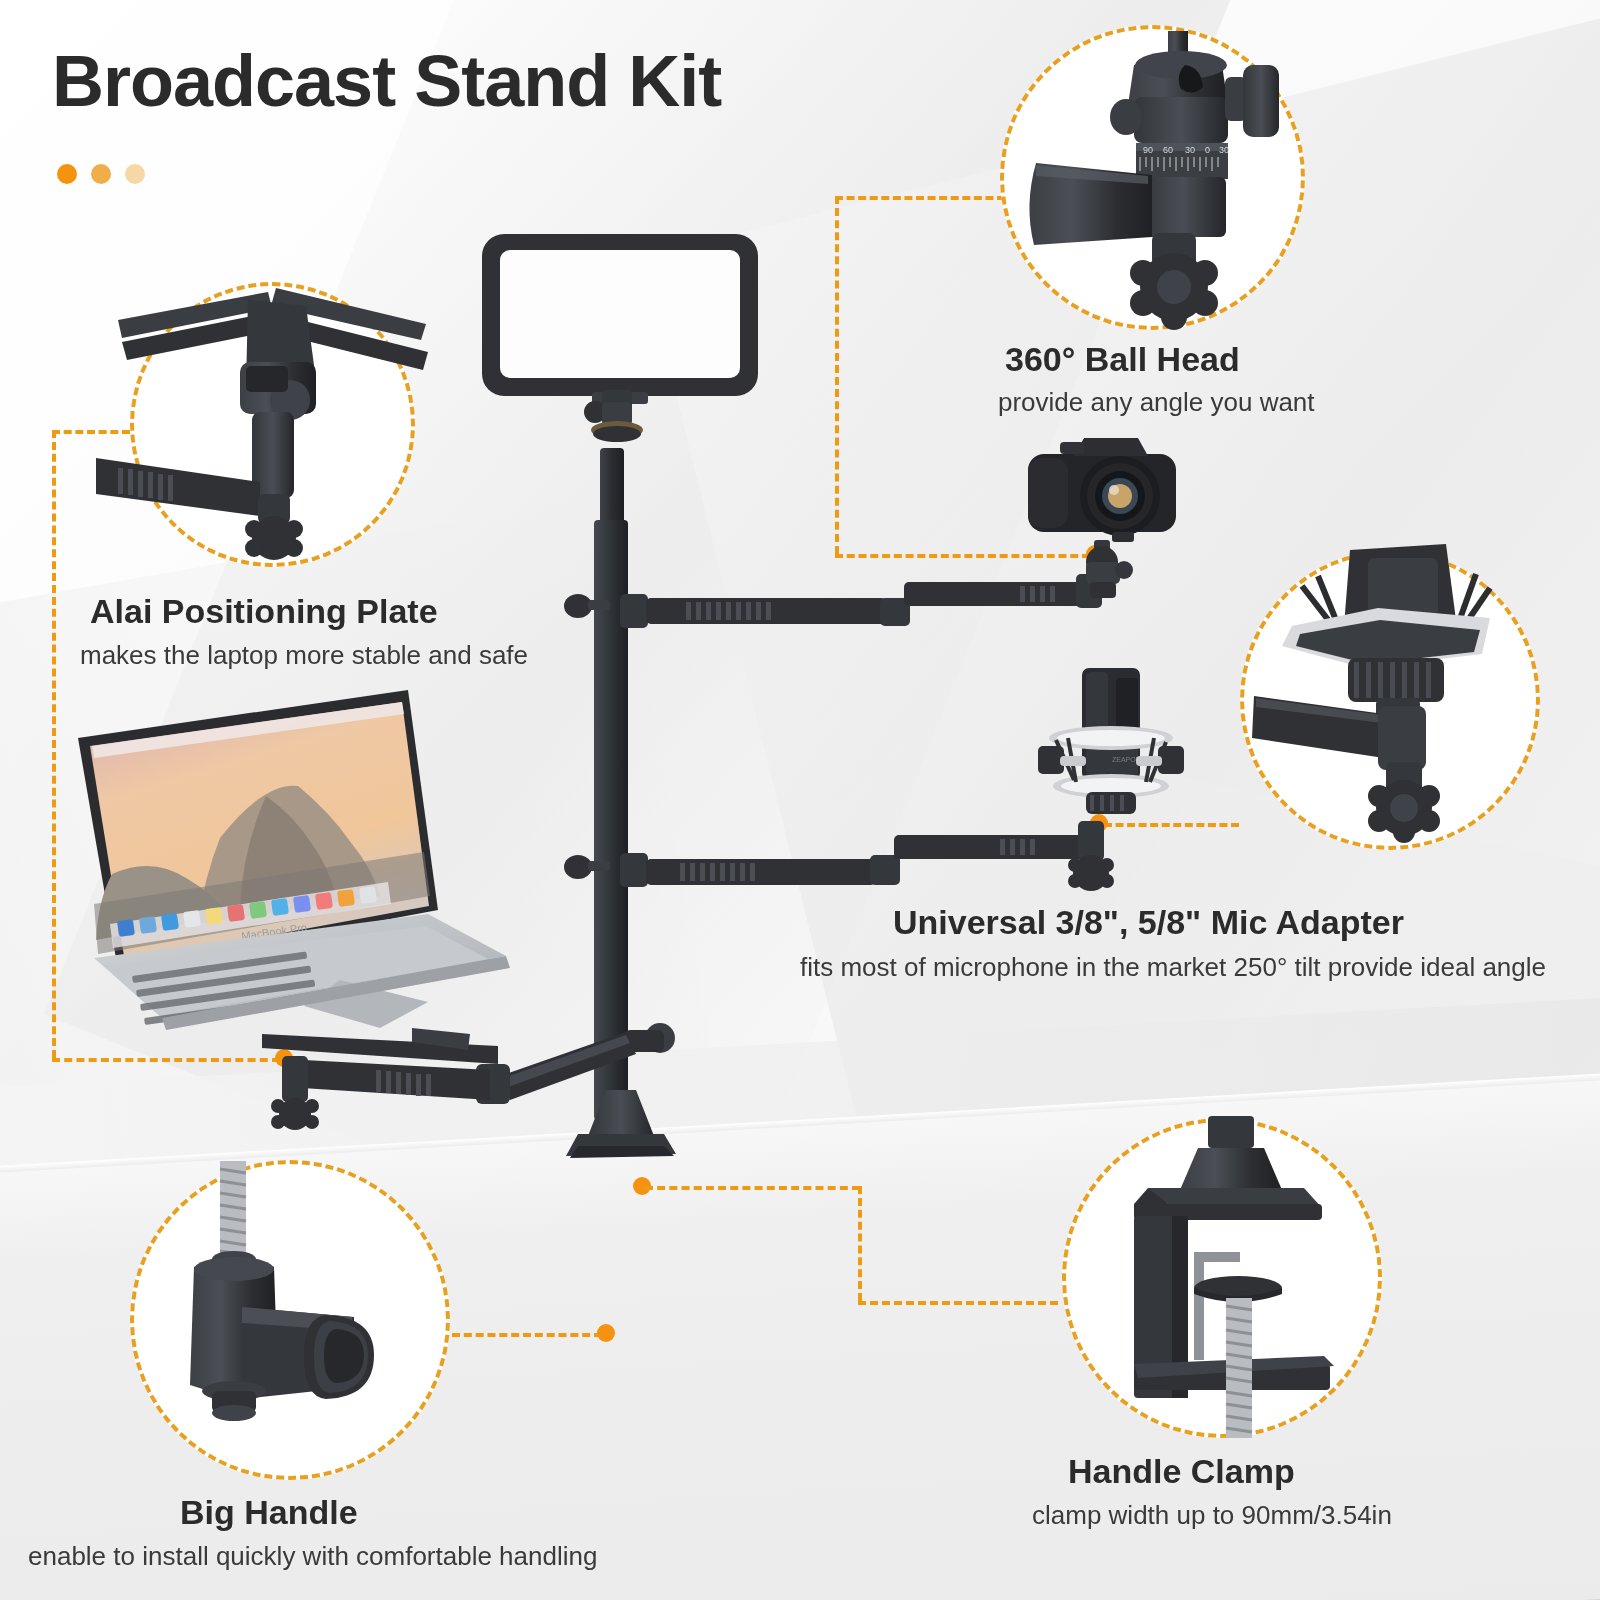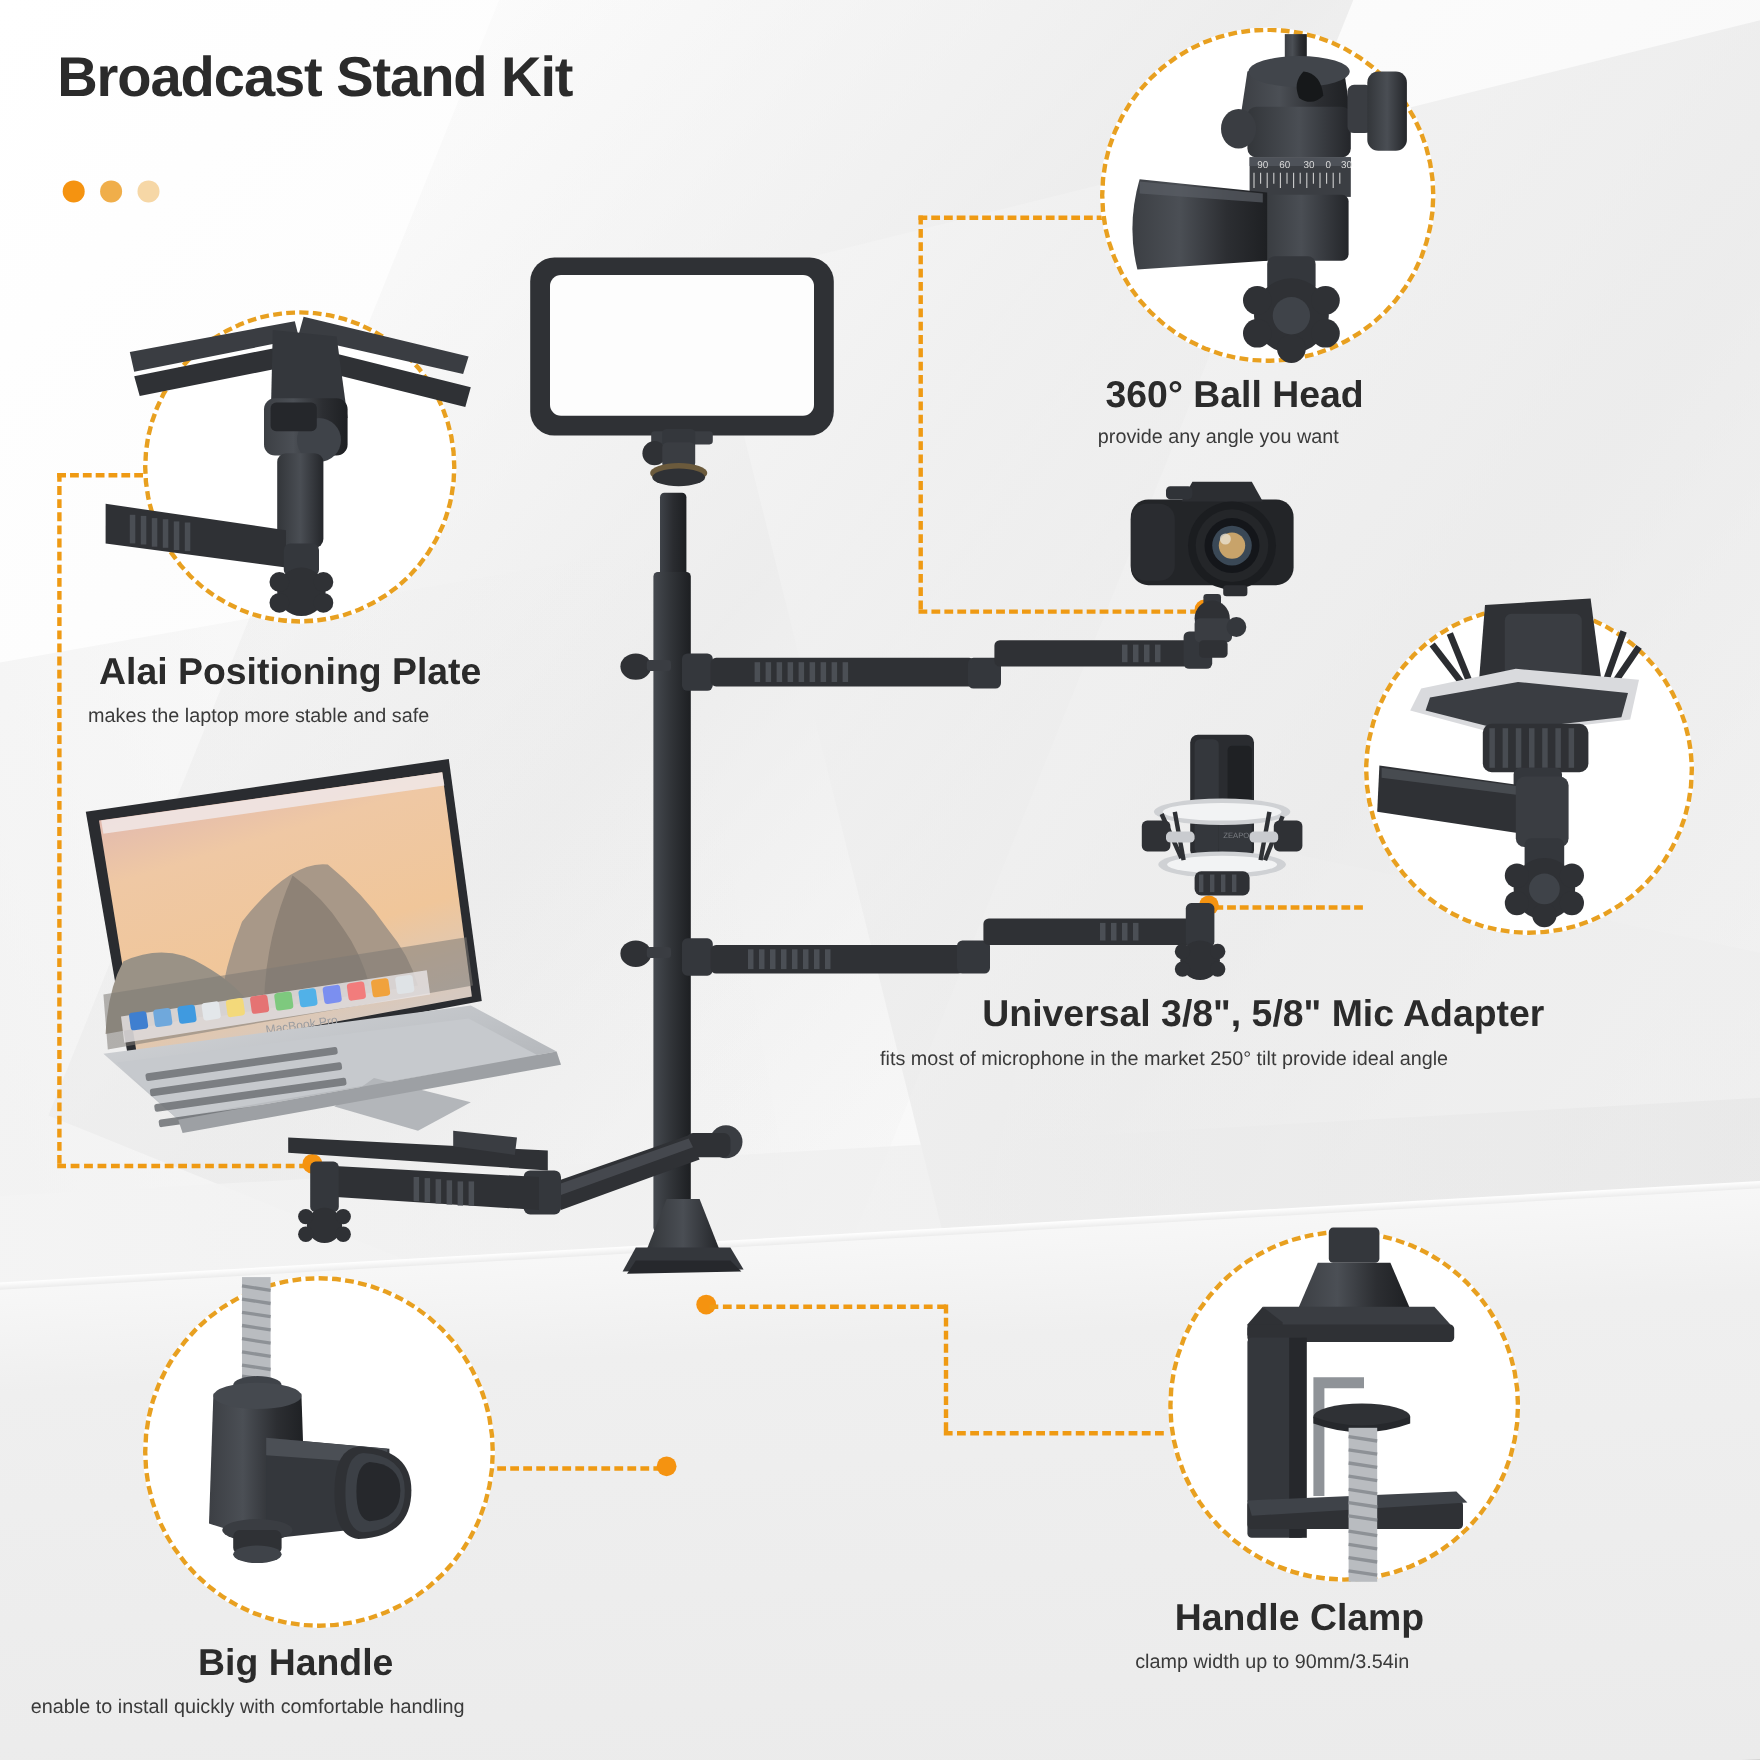--- a/index.html
+++ b/index.html
@@ -43,32 +43,32 @@
   }
   .desk-edge {
     position:absolute; left:-120px; top:1118px; width:1900px; height:10px;
     background:linear-gradient(180deg,#ffffff,#e2e2e2);
     transform: rotate(-3.3deg);
   }
 
   
   .title {
     position:absolute; left:52px; top:40px;
-    font-size: 51px; font-weight: 700; letter-spacing:-1px;
+    font-size: 72px; font-weight: 700; letter-spacing:-1px;
     color:#2b2b2b; font-family:"Liberation Sans", sans-serif;
   }
   .dots { position:absolute; left:57px; top:164px; display:flex; gap:14px; }
   .dot { width:20px; height:20px; border-radius:50%; }
 
   .callout-title {
     position:absolute; font-size:34px; font-weight:700; color:#2b2b2b;
     white-space:nowrap;
   }
   .callout-sub {
-    position:absolute; font-size:18px; font-weight:400; color:#3a3a3a;
+    position:absolute; font-size:26px; font-weight:400; color:#3a3a3a;
     white-space:nowrap;
   }
 
   
   .ring {
     position:absolute; border-radius:50%;
     border:4px dashed #e8a020;
   }
   .ring-fill { position:absolute; border-radius:50%; background:#ffffff; }
 

